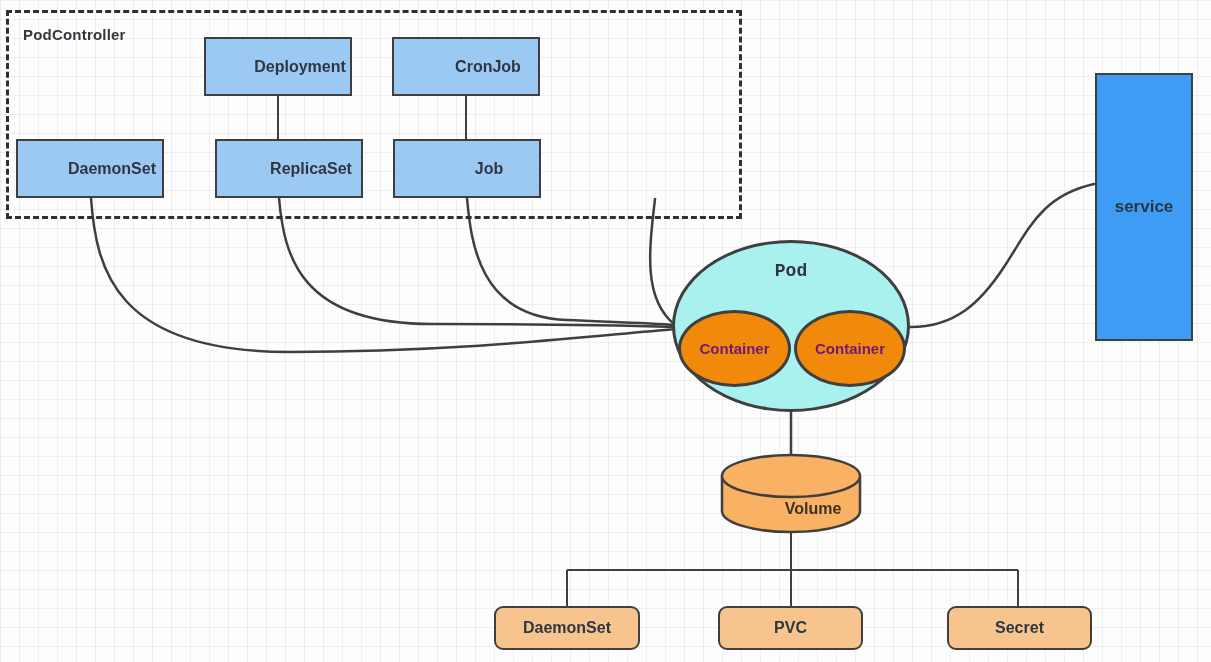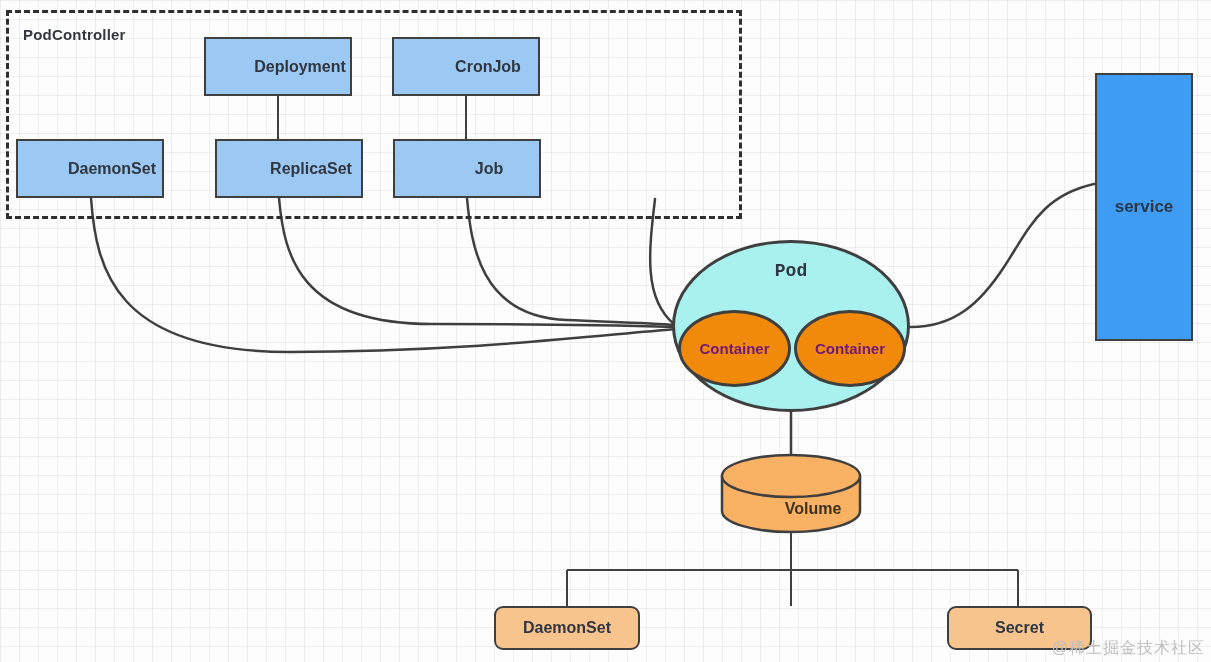--- a/index.html
+++ b/index.html
@@ -116,17 +116,17 @@
 
   <div class="pod">
     <div class="pod-label">Pod</div>
     <div class="containerEl c1">Container</div>
     <div class="containerEl c2">Container</div>
   </div>
 
   <div class="volume-label">Volume</div>
 
   <div class="node store" style="left:494px;top:606px;width:146px;">DaemonSet</div>
+  <div class="node store" style="left:718px;top:606px;width:145px;">PVC</div>
   <div class="node store" style="left:947px;top:606px;width:145px;">Secret</div>
 
-  <div class="watermark">@稀土掘金技术社区</div>
 
 </div>
 
 </body></html>

